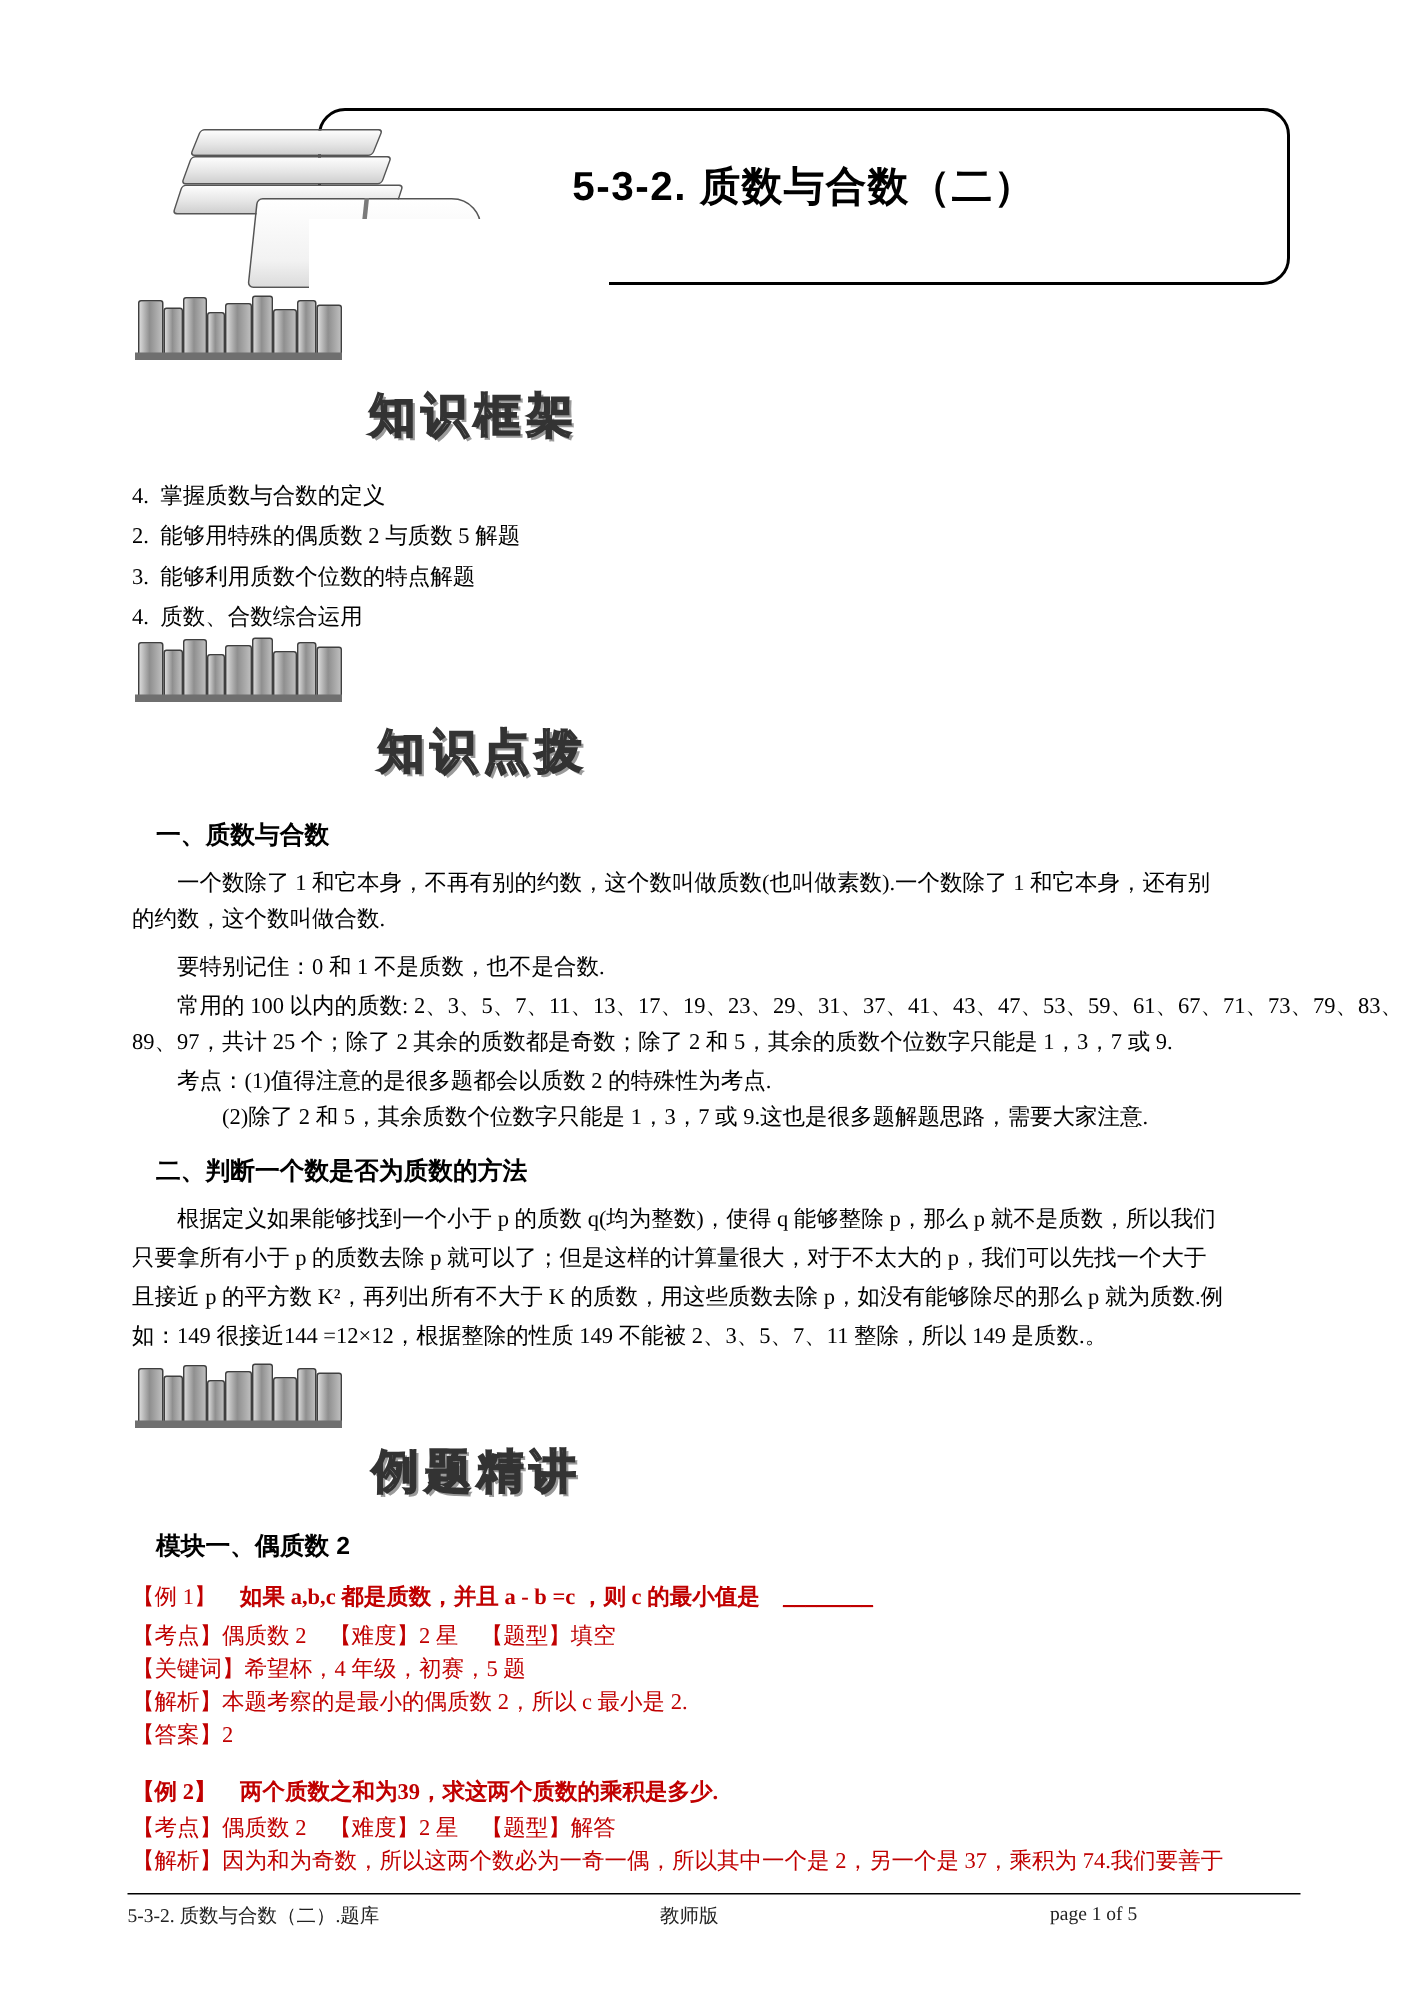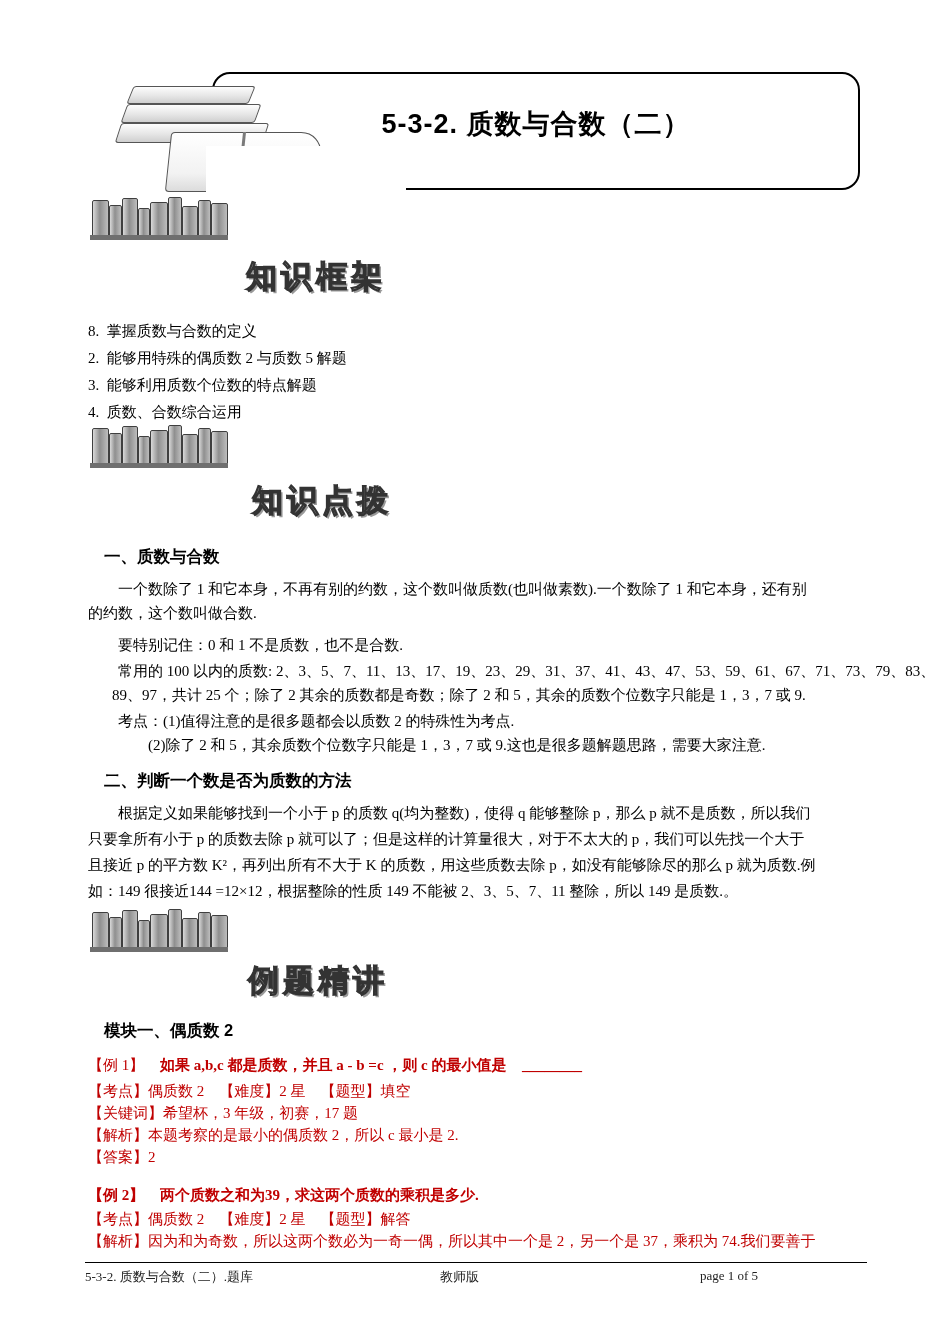--- a/index.html
+++ b/index.html
@@ -199,21 +199,21 @@
     <i style="left:60px; width:16px; height:36px;"></i>
     <i style="left:78px; width:12px; height:41px;"></i>
     <i style="left:92px; width:14px; height:32px;"></i>
     <i style="left:108px;width:11px; height:38px;"></i>
     <i style="left:121px;width:15px; height:35px;"></i>
     <div class="base"></div>
   </div>
   <div class="banner-word" style="left:246px; top:256px;">知识框架</div>
 
   <div class="num-list">
-    <div>8.  掌握质数与合数的定义</div>
+    <div>4.  掌握质数与合数的定义</div>
     <div>2.  能够用特殊的偶质数 2 与质数 5 解题</div>
     <div>3.  能够利用质数个位数的特点解题</div>
     <div>4.  质数、合数综合运用</div>
   </div>
 
   <div class="shelf" style="left:90px; top:424px;">
     <i style="left:2px;  width:15px; height:38px;"></i>
     <i style="left:19px; width:11px; height:33px;"></i>
     <i style="left:32px; width:14px; height:40px;"></i>
     <i style="left:48px; width:10px; height:30px;"></i>
@@ -225,21 +225,21 @@
     <div class="base"></div>
   </div>
   <div class="banner-word" style="left:252px; top:480px;">知识点拨</div>
 
   <div class="h2" style="left:88px; top:546px;">一、质数与合数</div>
 
   <div class="t" style="left:118px; top:578px;">一个数除了 1 和它本身，不再有别的约数，这个数叫做质数(也叫做素数).一个数除了 1 和它本身，还有别</div>
   <div class="t" style="left:88px;  top:602px;">的约数，这个数叫做合数.</div>
   <div class="t" style="left:118px; top:634px;">要特别记住：0 和 1 不是质数，也不是合数.</div>
   <div class="t" style="left:118px; top:660px;">常用的 100 以内的质数: 2、3、5、7、11、13、17、19、23、29、31、37、41、43、47、53、59、61、67、71、73、79、83、</div>
-  <div class="t" style="left:88px;  top:684px;margin-left:24px;">89、97，共计 25 个；除了 2 其余的质数都是奇数；除了 2 和 5，其余的质数个位数字只能是 1，3，7 或 9.</div>
+  <div class="t" style="left:88px;  top:684px;">89、97，共计 25 个；除了 2 其余的质数都是奇数；除了 2 和 5，其余的质数个位数字只能是 1，3，7 或 9.</div>
   <div class="t" style="left:118px; top:710px;">考点：(1)值得注意的是很多题都会以质数 2 的特殊性为考点.</div>
   <div class="t" style="left:148px; top:734px;">(2)除了 2 和 5，其余质数个位数字只能是 1，3，7 或 9.这也是很多题解题思路，需要大家注意.</div>
 
   <div class="h2" style="left:88px; top:770px;">二、判断一个数是否为质数的方法</div>
 
   <div class="t" style="left:118px; top:802px;">根据定义如果能够找到一个小于 p 的质数 q(均为整数)，使得 q 能够整除 p，那么 p 就不是质数，所以我们</div>
   <div class="t" style="left:88px;  top:854px;">且接近 p 的平方数 K²，再列出所有不大于 K 的质数，用这些质数去除 p，如没有能够除尽的那么 p 就为质数.例</div>
   <div class="t" style="left:88px;  top:828px;">只要拿所有小于 p 的质数去除 p 就可以了；但是这样的计算量很大，对于不太大的 p，我们可以先找一个大于</div>
   <div class="t" style="left:88px;  top:880px;">如：149 很接近144 =12×12，根据整除的性质 149 不能被 2、3、5、7、11 整除，所以 149 是质数.。</div>
 
@@ -257,21 +257,21 @@
   </div>
   <div class="banner-word" style="left:248px; top:960px;">例题精讲</div>
 
   <div class="h2" style="left:88px; top:1020px;">模块一、偶质数 2</div>
 
   <div class="exline red" style="left:88px; top:1054px;">【例 1】</div>
   <div class="exline red" style="left:160px; top:1054px; font-weight:bold;">如果 a,b,c 都是质数，并且 a - b =c ，则 c 的最小值是</div>
   <div class="exline red ul" style="left:522px; top:1054px; font-weight:bold;">________</div>
 
   <div class="exline red" style="left:88px; top:1080px;">【考点】偶质数 2    【难度】2 星    【题型】填空</div>
-  <div class="exline red" style="left:88px; top:1102px;">【关键词】希望杯，3 年级，初赛，17 题</div>
+  <div class="exline red" style="left:88px; top:1102px;">【关键词】希望杯，4 年级，初赛，5 题</div>
   <div class="exline red" style="left:88px; top:1124px;">【解析】本题考察的是最小的偶质数 2，所以 c 最小是 2.</div>
   <div class="exline red" style="left:88px; top:1146px;">【答案】2</div>
 
   <div class="exline red" style="left:88px; top:1184px; font-weight:bold;">【例 2】</div>
   <div class="exline red" style="left:160px; top:1184px; font-weight:bold;text-align:center;">两个质数之和为39，求这两个质数的乘积是多少.</div>
   <div class="exline red" style="left:88px; top:1208px;">【考点】偶质数 2    【难度】2 星    【题型】解答</div>
   <div class="exline red" style="left:88px; top:1230px;">【解析】因为和为奇数，所以这两个数必为一奇一偶，所以其中一个是 2，另一个是 37，乘积为 74.我们要善于</div>
 
   <div class="footrule"></div>
   <div class="foot" style="left:85px;">5-3-2. 质数与合数（二）.题库</div>

